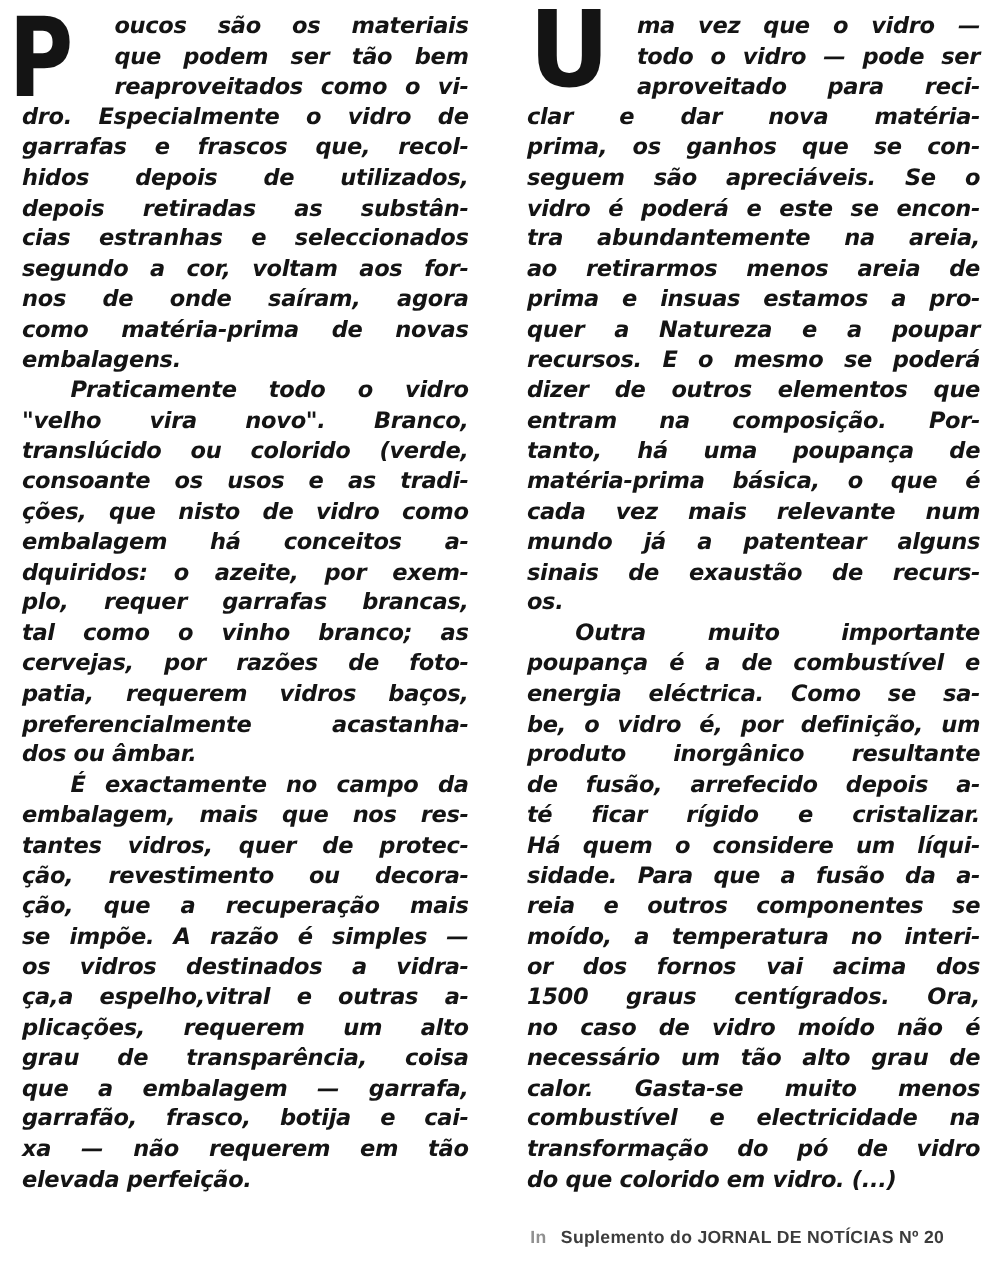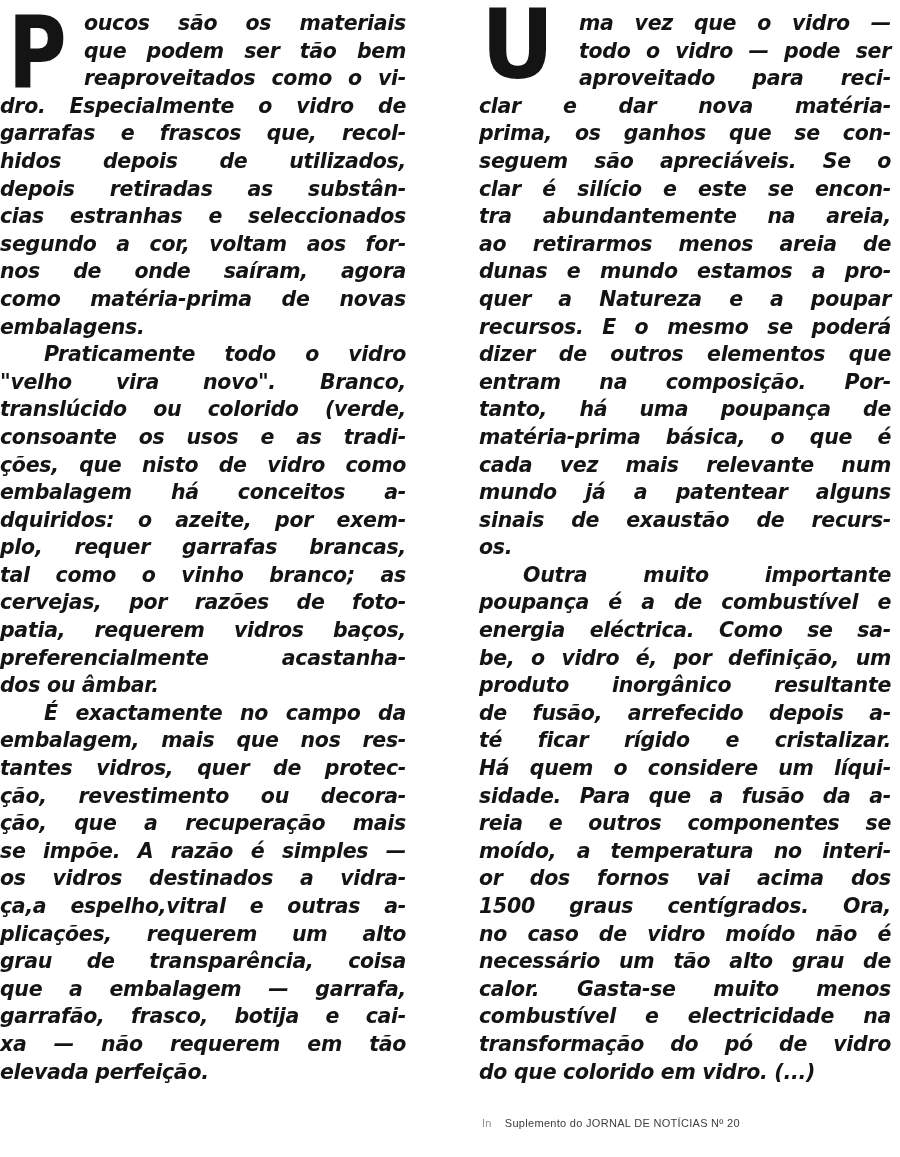--- a/index.html
+++ b/index.html
@@ -2,21 +2,21 @@
 <html style="--background: #ffffff; --text: #141414; --credit: #3c3c3c; --credit_prefix: #909090;"><head>
 <meta charset="utf-8">
 <style>
   html,body { margin:0; padding:0; background:#e8e8e8; }
   .page {
     position:relative; width:900px; height:1157px;
     background:var(--background,#ffffff); overflow:hidden;
     font-family:"DejaVu Sans",sans-serif;
   }
   .column { position:absolute; top:10px; }
-  #col-left  { left:0;  width:406px; }
+  #col-left  { left:20px;  width:406px; }
   #col-right { left:479px; width:412px; }
   .line {
     height:27.6px; line-height:27.6px;
     font-style:italic; font-weight:bold; font-size:20.5px;
     letter-spacing:-0.3px; color:var(--text,#141414);
     text-align:justify; text-align-last:justify; text-justify:inter-word;
     white-space:normal;
   }
   .line.end    { text-align-last:left; }
   .line.indent { padding-left:44px; }
@@ -25,21 +25,21 @@
   .dropcap {
     position:absolute; color:var(--text,#141414);
     font-weight:bold; font-style:normal; line-height:0.78;
     transform-origin:left top;
   }
   #dc-left  { left:8px;   top:14px; font-size:100px; transform:scaleX(0.80); }
   #dc-right { left:481px; top:8px;  font-size:96px;  transform:scaleX(0.94); }
   .credit {
     position:absolute; left:482px; top:1117px; width:412px;
     font-family:"Liberation Sans",sans-serif;
-    font-size:11px; font-weight:normal; letter-spacing:0.3px;
+    font-size:16px; font-weight:bold; letter-spacing:0.3px;
     color:var(--credit,#3c3c3c); white-space:nowrap;
   }
   .credit .prefix { color:var(--credit_prefix,#909090); margin-right:13px; }
 </style>
 </head>
 <body>
 
 <div class="page">
   <div class="dropcap" id="dc-left">P</div>
   <div class="dropcap" id="dc-right">U</div>
@@ -85,24 +85,24 @@
       <div class="line">xa — não requerem em tão</div>
       <div class="line end">elevada perfeição.</div>
     </div>
   <div class="column" id="col-right">
       <div class="line dc">ma vez que o vidro —</div>
       <div class="line dc">todo o vidro — pode ser</div>
       <div class="line dc">aproveitado para reci-</div>
       <div class="line">clar e dar nova matéria-</div>
       <div class="line">prima, os ganhos que se con-</div>
       <div class="line">seguem são apreciáveis. Se o</div>
-      <div class="line">clar é silício e este se encon-</div>
+      <div class="line">vidro é poderá e este se encon-</div>
       <div class="line">tra abundantemente na areia,</div>
       <div class="line">ao retirarmos menos areia de</div>
-      <div class="line">dunas e mundo estamos a pro-</div>
+      <div class="line">prima e insuas estamos a pro-</div>
       <div class="line">quer a Natureza e a poupar</div>
       <div class="line">recursos. E o mesmo se poderá</div>
       <div class="line">dizer de outros elementos que</div>
       <div class="line">entram na composição. Por-</div>
       <div class="line">tanto, há uma poupança de</div>
       <div class="line">matéria-prima básica, o que é</div>
       <div class="line">cada vez mais relevante num</div>
       <div class="line">mundo já a patentear alguns</div>
       <div class="line">sinais de exaustão de recurs-</div>
       <div class="line end">os.</div>

